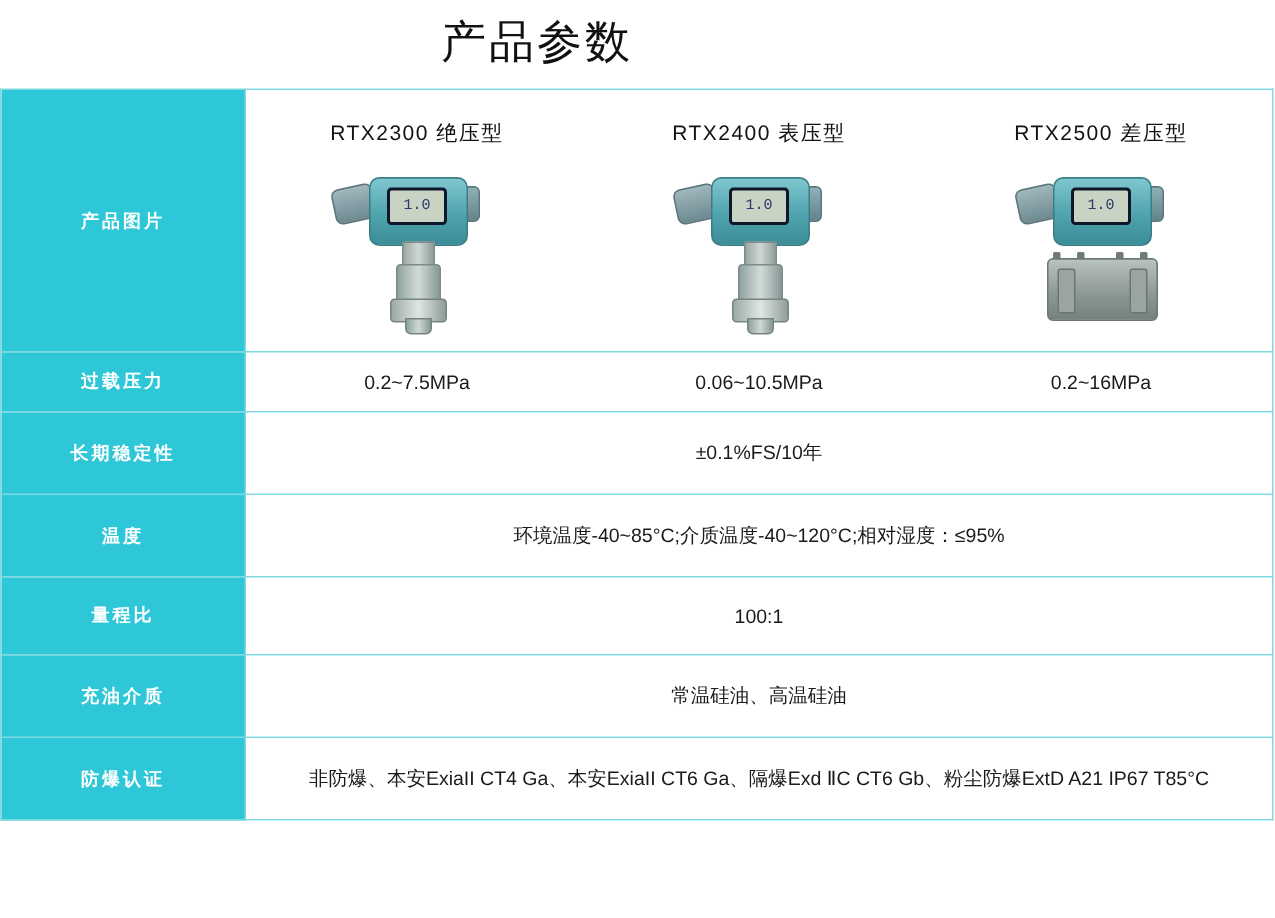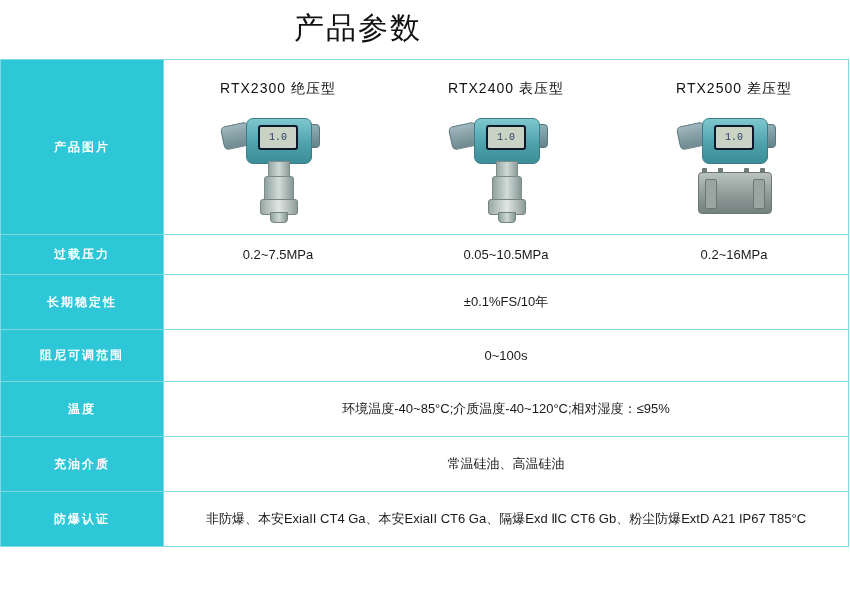--- a/index.html
+++ b/index.html
@@ -299,43 +299,43 @@
           </div>
         </td>
       </tr>
 
 
       <tr class="row-h">
         <td class="label">过载压力</td>
         <td class="value three">
           <div class="three-cols">
             <div>0.2~7.5MPa</div>
-            <div>0.05~10.5MPa</div>
+            <div>0.06~10.5MPa</div>
             <div>0.2~16MPa</div>
           </div>
         </td>
       </tr>
 
       <tr class="row-h">
         <td class="label">长期稳定性</td>
         <td class="value">±0.1%FS/10年</td>
       </tr>
 
-      <tr class="row-h">
-        <td class="label">阻尼可调范围</td>
-        <td class="value">0~100s</td>
-      </tr>
 
       <tr class="row-h">
         <td class="label">温度</td>
         <td class="value">环境温度-40~85°C;介质温度-40~120°C;相对湿度：≤95%</td>
       </tr>
 
 
 
+      <tr class="row-h">
+        <td class="label">量程比</td>
+        <td class="value">100:1</td>
+      </tr>
 
       <tr class="row-h">
         <td class="label">充油介质</td>
         <td class="value">常温硅油、高温硅油</td>
       </tr>
 
       <tr class="row-h">
         <td class="label">防爆认证</td>
         <td class="value">非防爆、本安ExiaII CT4 Ga、本安ExiaII CT6 Ga、隔爆Exd ⅡC CT6 Gb、粉尘防爆ExtD A21 IP67 T85°C</td>
       </tr>

